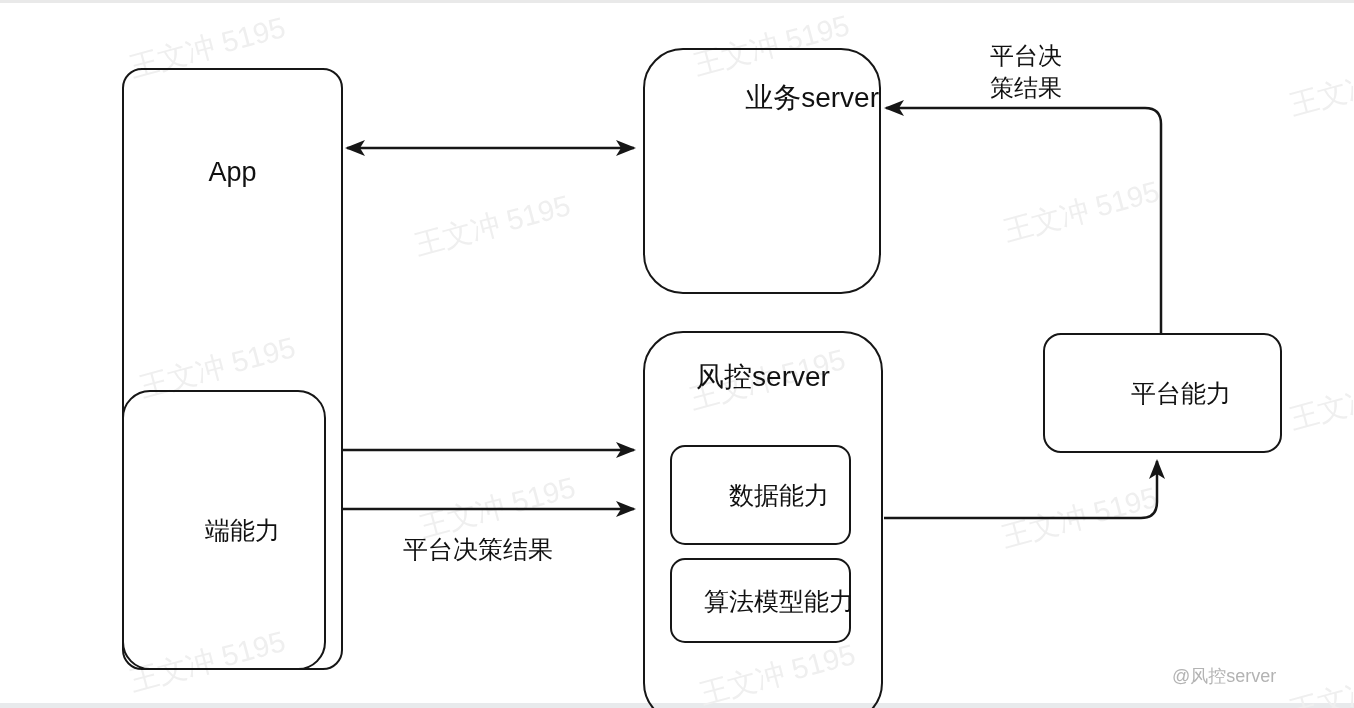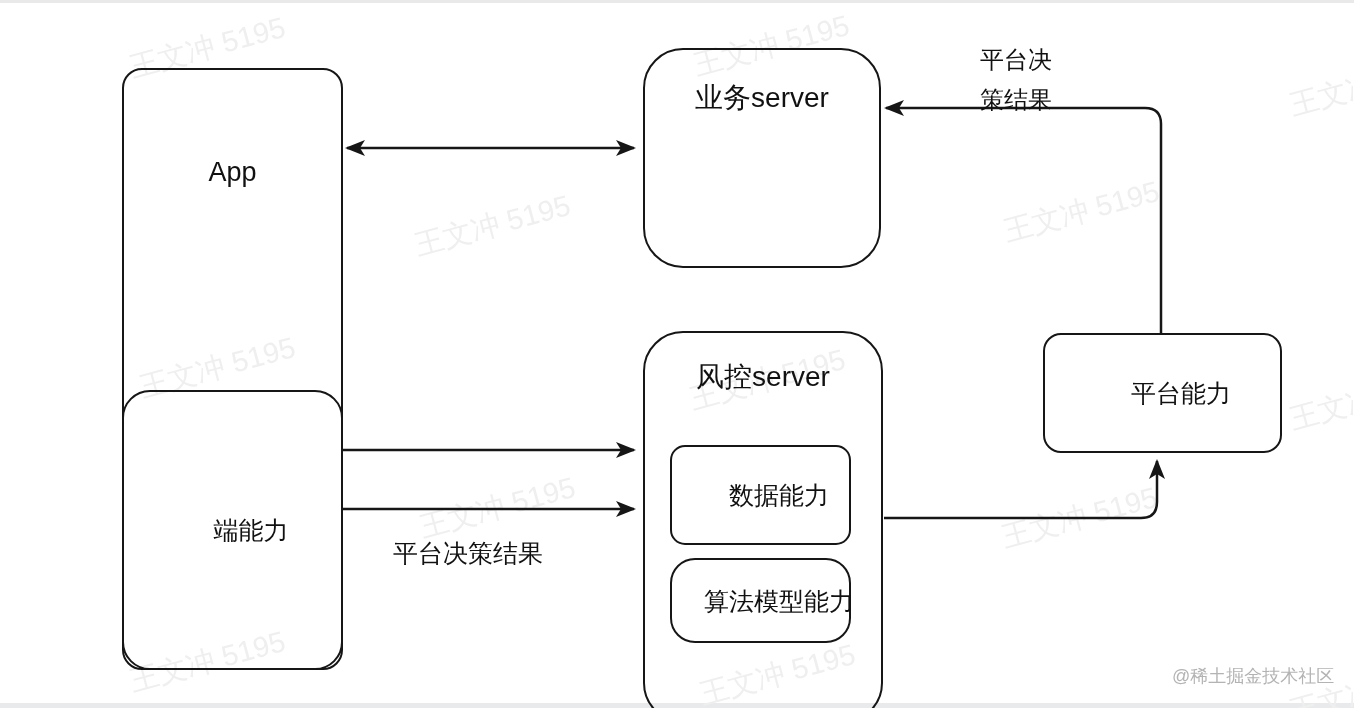--- a/index.html
+++ b/index.html
@@ -12,22 +12,22 @@
   .strip.bottom{bottom:0;height:5px;background:#e8eaec;}
   svg.edges{position:absolute;left:0;top:0;z-index:3;pointer-events:none;}
   .node{
     position:absolute;border:2px solid #161616;background:transparent;
     box-sizing:border-box;display:flex;justify-content:center;z-index:2;
   }
   .node .lbl{font-size:28px;line-height:32px;white-space:nowrap;}
   .node.v-center{align-items:center;padding-left:37px;}
   .node.v-top{align-items:flex-start;}
   .edge-label{
-    position:absolute;z-index:4;font-size:25px;line-height:40px;
-    text-align:left;white-space:nowrap;
+    position:absolute;z-index:4;font-size:25px;line-height:32px;
+    text-align:right;white-space:nowrap;
   }
   .edge-label.wrap{white-space:normal;}
   .wm{
     position:absolute;z-index:1;font-size:29px;color:#efefef;
     white-space:nowrap;transform:rotate(-15deg);user-select:none;
   }
   .attribution{
     position:absolute;z-index:5;font-size:18px;color:#b3b3b3;white-space:nowrap;
   }
 </style>
@@ -68,44 +68,44 @@
 
     <path d="M1161,333 L1161,124 Q1161,108 1145,108 L886,108" fill="none" stroke="#161616" stroke-width="2.5" marker-end="url(#arrow)"></path>
 
     <path d="M884,518 L1141,518 Q1157,518 1157,502 L1157,461" fill="none" stroke="#161616" stroke-width="2.5" marker-end="url(#arrow)"></path>
   </svg>
 
   <div class="node v-top" style="left:122px;top:68px;width:221px;height:602px;border-radius:20px;">
     <span class="lbl" style="margin-top:86px;font-size:27px;">App</span>
   </div>
 
-  <div class="node v-center" style="left:122px;top:390px;width:221px;height:280px;border-radius:28px;">
+  <div class="node v-center" style="left:122px;top:390px;width:204px;height:280px;border-radius:28px;">
     <span class="lbl" style="font-size:25px;">端能力</span>
   </div>
 
-  <div class="node v-top" style="left:643px;top:48px;width:238px;height:220px;border-radius:40px;">
+  <div class="node v-top" style="left:643px;top:48px;width:238px;height:246px;border-radius:40px;justify-content:flex-end;">
     <span class="lbl" style="margin-top:32px;">业务server</span>
   </div>
 
   <div class="node v-top" style="left:643px;top:331px;width:240px;height:392px;border-radius:40px;">
     <span class="lbl" style="margin-top:28px;">风控server</span>
   </div>
 
   <div class="node v-center" style="left:670px;top:445px;width:181px;height:100px;border-radius:15px;z-index:3;">
     <span class="lbl" style="font-size:25px;">数据能力</span>
   </div>
 
-  <div class="node v-center" style="left:670px;top:558px;width:181px;height:85px;border-radius:25px;z-index:3;">
+  <div class="node v-center" style="left:670px;top:558px;width:181px;height:85px;border-radius:15px;z-index:3;">
     <span class="lbl" style="font-size:25px;">算法模型能力</span>
   </div>
 
   <div class="node v-center" style="left:1043px;top:333px;width:239px;height:120px;border-radius:18px;">
     <span class="lbl" style="font-size:25px;">平台能力</span>
   </div>
 
 
   <div class="edge-label" style="left:393px;top:533px;width:160px;">平台决策结果</div>
 
   <div class="edge-label wrap" style="left:980px;top:40px;width:82px;font-size:24px;">平台决策结果</div>
 
-  <div class="attribution" style="left:1172px;top:664px;">@稀土掘金技术社区</div>
+  <div class="attribution" style="left:1172px;top:664px;">@风控server</div>
 
 </div>
 
 </body></html>

